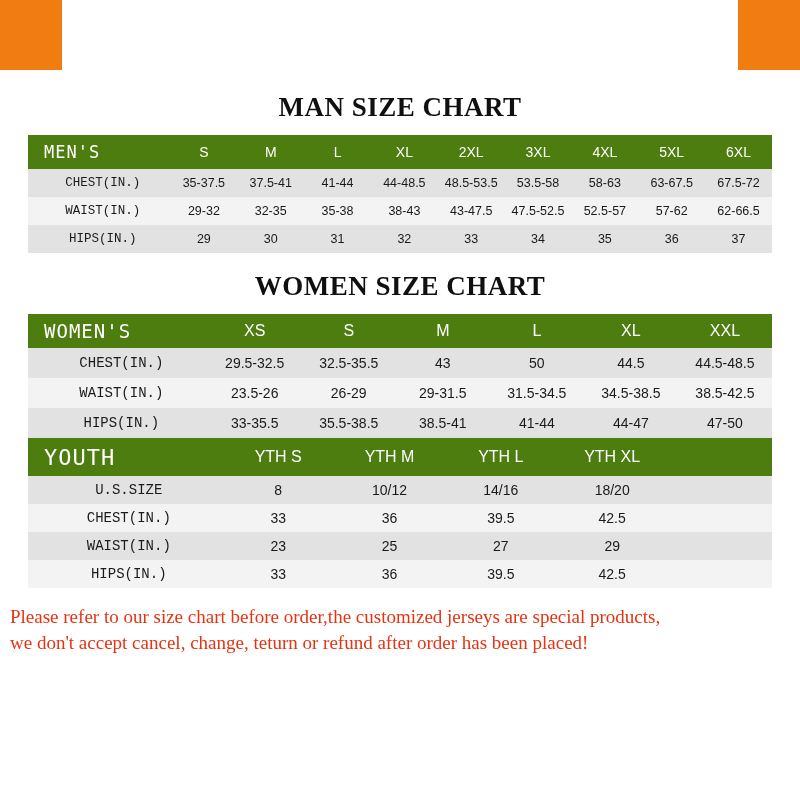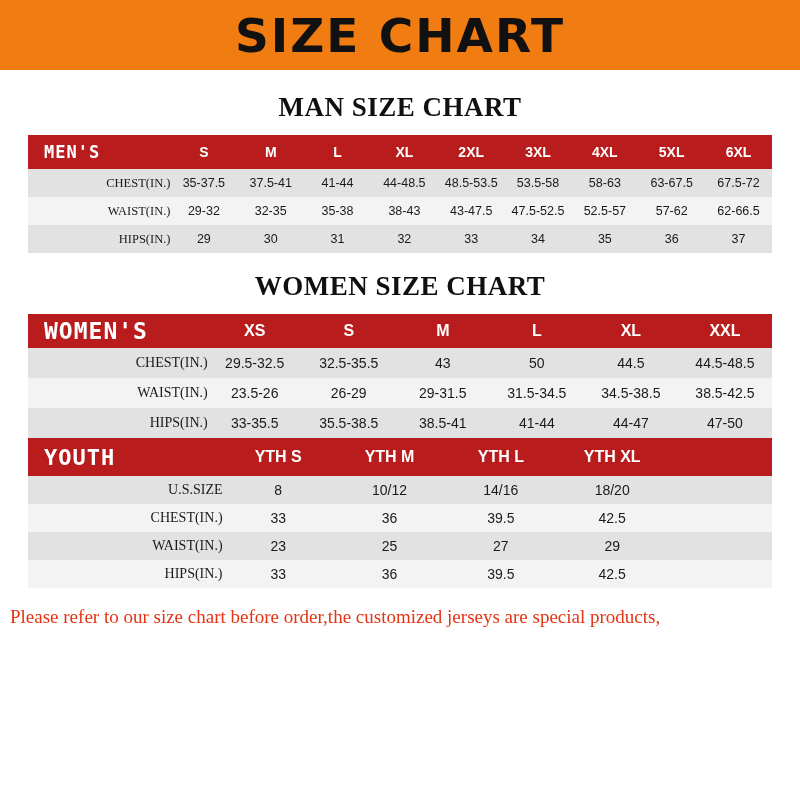--- a/index.html
+++ b/index.html
@@ -79,54 +79,54 @@
   table.size-table th,
   table.size-table td {
     text-align: center;
     vertical-align: middle;
     font-size: 13px;
     color: #1a1a1a;
     font-family: "Liberation Sans", sans-serif;
     padding: 0;
   }
   table.size-table thead th {
-    background: #b91c1c;
+    background: #4d7c0f;
     color: #ffffff;
     height: 34px;
     font-size: 15px;
-    font-weight: bold;
+    font-weight: normal;
   }
   table.size-table thead th.rowlabel-head {
     text-align: left;
     padding-left: 16px;
     font-family: "DejaVu Sans Mono", monospace;
     font-size: 16px;
     letter-spacing: 1px;
   }
   table.size-table tbody td {
     height: 28px;
   }
   table.size-table tbody tr.odd td { background: #e2e2e2; }
   table.size-table tbody tr.even td { background: #f3f3f3; }
   table.size-table tbody td.rowlabel {
-    font-family: Liberation Serif, serif;
+    font-family: Liberation Mono, monospace;
     font-size: 13px;
     letter-spacing: 0px;
-    text-align: right;
+    text-align: center;
     padding-left: 7px;
   }
 
   
   #men-table tbody td { font-size: 12.5px; }
   #men-table thead th { font-size: 14px; }
   #men-table thead th.rowlabel-head { font-size: 17px; }
 
   #women-table tbody td { font-size: 14px; }
   #women-table thead th { font-size: 16px; }
-  #women-table thead th.rowlabel-head { font-size: 23px; }
+  #women-table thead th.rowlabel-head { font-size: 19px; }
   #women-table tbody td { height: 30px; }
 
   #youth-table tbody td { font-size: 14px; height: 28px; }
   #youth-table thead th { font-size: 16px; height: 38px; }
   #youth-table thead th.rowlabel-head { font-size: 22px; }
 
   
   .note {
     margin: 16px 22px 0 10px;
     color: #e63312;
@@ -143,21 +143,20 @@
   }
 </style>
 </head>
 <body>
 
 <div class="page">
 
   <div class="banner">
     <div class="banner-left"></div>
     <div class="banner-right"></div>
-    <div class="banner-title">SIZE CHART</div>
   </div>
 
   <div class="section-title first">MAN SIZE CHART</div>
   <div class="tbl-wrap">
     <table class="size-table" id="men-table">
       <thead>
         <tr>
           <th class="rowlabel-head" style="width:17%">MEN'S</th>
           <th>S</th>
           <th>M</th>
@@ -301,16 +300,17 @@
           <td>39.5</td>
           <td>42.5</td>
           <td></td>
         </tr>
       </tbody>
     </table>
   </div>
 
   <div class="note">
     <div>Please refer to our size chart before order,the customized jerseys are special products,</div>
+    <div>we don't accept cancel, change, teturn or refund after order has been placed!</div>
   </div>
 
   <div class="bottom-bar"></div>
 </div>
 
 </body></html>

